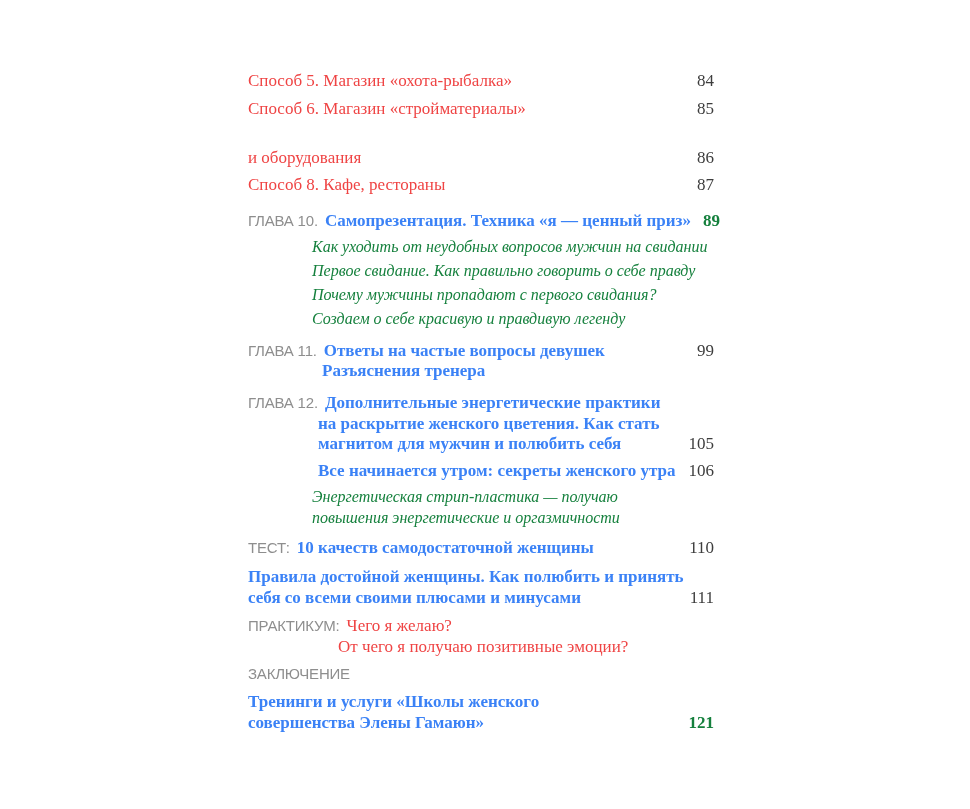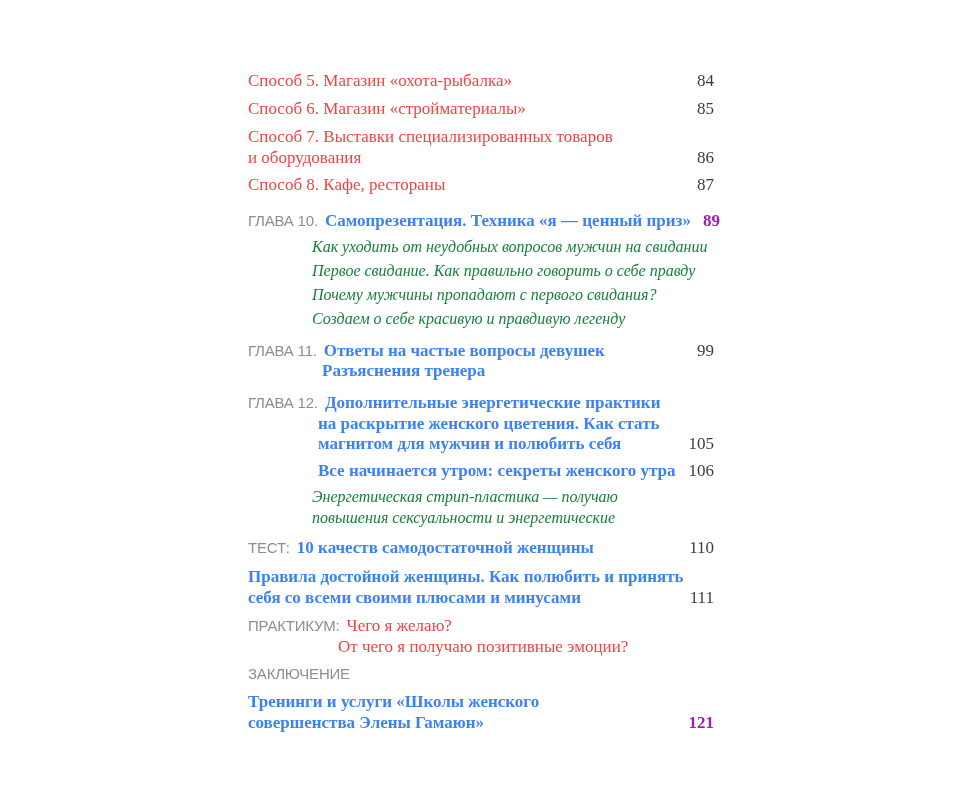--- a/index.html
+++ b/index.html
@@ -59,21 +59,21 @@
     color: #8e8e8e;
     letter-spacing: -0.2px;
     margin-right: 7px;
   }
   .num {
     font-family: "Liberation Serif", "DejaVu Serif", serif;
     font-size: 17px;
     color: #3d3d3d;
     margin-left: 12px;
   }
-  .num.bold { color: #a21caf; }
+  .num.bold { color: #15803d; }
   .ind-title { padding-left: 70px; }
   .ind-title2 { padding-left: 74px; }
   .ind-italic { padding-left: 64px; }
   .ind-prak { padding-left: 90px; }
 </style>
 </head>
 <body>
 
 <div class="page">
   <div class="content">
@@ -81,23 +81,20 @@
     <div class="line" style="top:70px">
       <span class="serif">Способ 5. Магазин «охота-рыбалка»</span>
       <span class="num">84</span>
     </div>
 
     <div class="line" style="top:98px">
       <span class="serif">Способ 6. Магазин «стройматериалы»</span>
       <span class="num">85</span>
     </div>
 
-    <div class="line" style="top:126px">
-      <span class="serif">Способ 7. Выставки специализированных товаров</span>
-    </div>
     <div class="line" style="top:147px">
       <span class="serif">и оборудования</span>
       <span class="num">86</span>
     </div>
 
     <div class="line" style="top:174px">
       <span class="serif">Способ 8. Кафе, рестораны</span>
       <span class="num">87</span>
     </div>
 
@@ -147,21 +144,21 @@
     </div>
 
     <div class="line ind-title" style="top:460px">
       <span class="serif bold">Все начинается утром: секреты женского утра</span>
       <span class="num">106</span>
     </div>
     <div class="line ind-italic" style="top:486px">
       <span class="italic">Энергетическая стрип-пластика — получаю</span>
     </div>
     <div class="line ind-italic" style="top:507px">
-      <span class="italic">повышения сексуальности и энергетические</span>
+      <span class="italic">повышения энергетические и оргазмичности</span>
     </div>
 
     <div class="line" style="top:537px">
       <span class="left-part">
         <span class="label">ТЕСТ:</span>
         <span class="serif bold">10 качеств самодостаточной женщины</span>
       </span>
       <span class="num">110</span>
     </div>
 

